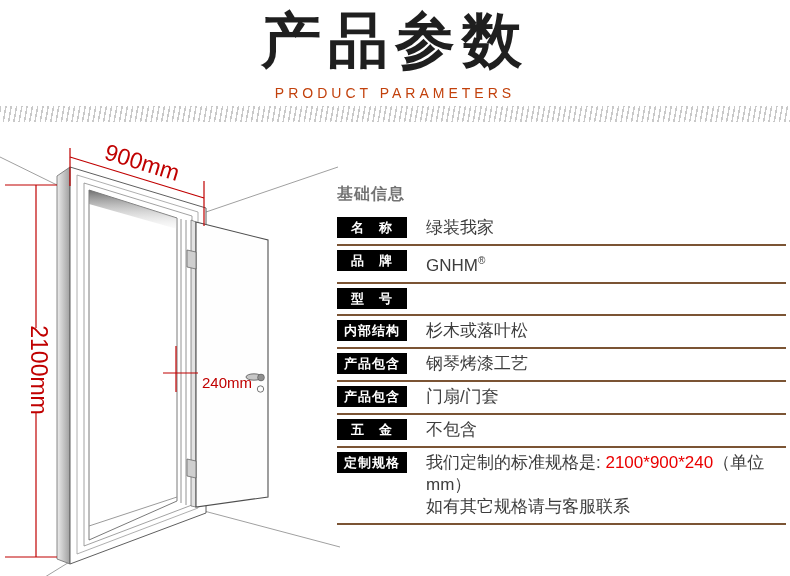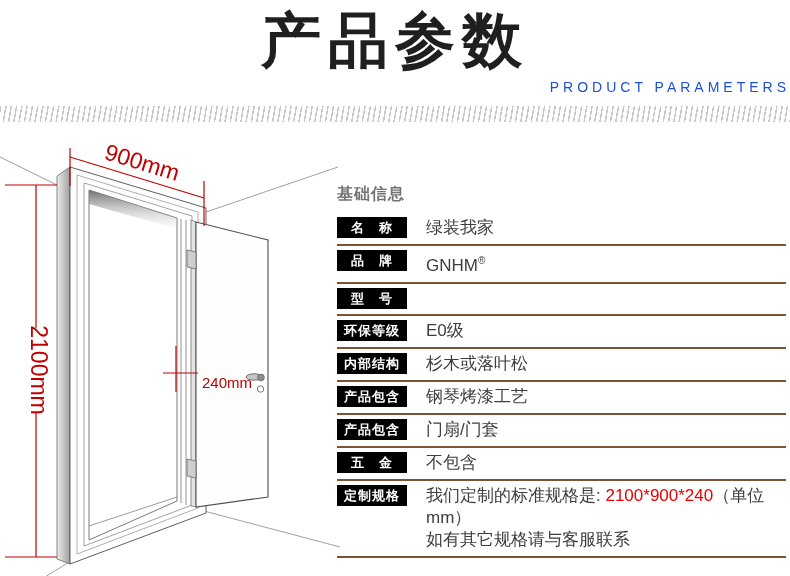--- a/index.html
+++ b/index.html
@@ -3,21 +3,21 @@
 <meta charset="utf-8">
 <style>
   html,body{margin:0;padding:0;background:#fff;}
   #page{position:relative;width:790px;height:576px;background:#fff;overflow:hidden;
         font-family:"Liberation Sans","DejaVu Sans",sans-serif;}
 
   
   .hdr{position:absolute;top:0;left:0;width:790px;text-align:center;}
   .hdr-title{margin:0;padding-top:3px;font-family:"Liberation Serif","DejaVu Serif",serif;
              font-weight:900;font-size:60px;line-height:76px;color:#1f1f1f;letter-spacing:7px;}
-  .hdr-sub{margin:0;font-size:14px;color:#1d4ed8;letter-spacing:4px;line-height:16px;text-align:right;}
+  .hdr-sub{margin:6px;font-size:14px;color:#c2410c;letter-spacing:4px;line-height:16px;}
   .stripe-band{position:absolute;top:106px;left:0;width:790px;height:16px;
        background:repeating-linear-gradient(100deg,#c9c9c9 0,#c9c9c9 1.5px,transparent 1.5px,transparent 5.2px);}
 
   
   .door-svg{position:absolute;left:0;top:126px;width:340px;height:450px;}
   .dim-text{fill:#c00000;font-family:"Liberation Sans","DejaVu Sans",sans-serif;}
 
   
   .info{position:absolute;left:337px;top:184px;width:449px;}
   .info-heading{margin:0 0 8px 0;font-size:16px;font-weight:bold;color:#737373;letter-spacing:1px;}
@@ -108,24 +108,20 @@
       <span class="value">绿装我家</span>
     </div>
     <div class="spec-row">
       <span class="badge">品　牌</span>
       <span class="value"><span>GNHM</span><sup>®</sup></span>
     </div>
     <div class="spec-row">
       <span class="badge">型　号</span>
     </div>
     <div class="spec-row">
-      <span class="badge">环保等级</span>
-      <span class="value">E0级</span>
-    </div>
-    <div class="spec-row">
       <span class="badge">内部结构</span>
       <span class="value">杉木或落叶松</span>
     </div>
     <div class="spec-row">
       <span class="badge">产品包含</span>
       <span class="value">钢琴烤漆工艺</span>
     </div>
     <div class="spec-row">
       <span class="badge">产品包含</span>
       <span class="value">门扇/门套</span>

